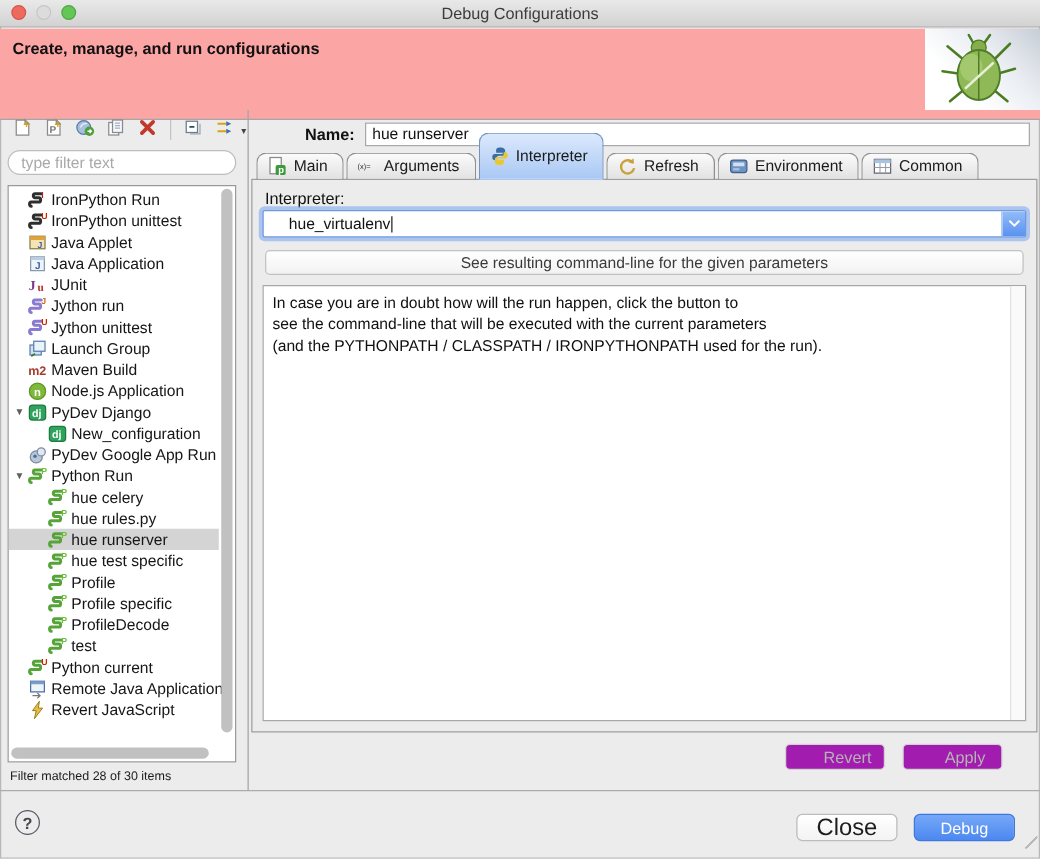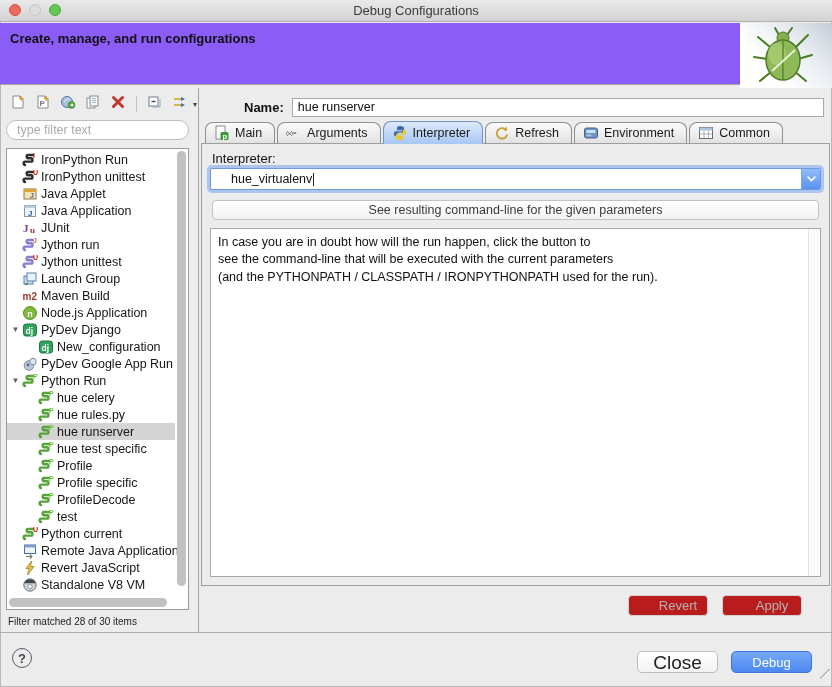--- a/index.html
+++ b/index.html
@@ -12,21 +12,21 @@
     background:linear-gradient(#e9e9e9,#d2d2d2); border-bottom:1px solid #b1b1b1;
     display:flex; align-items:center; justify-content:center; }
   .title { font-size:13px; color:#3c3c3c; }
   .lights { position:absolute; left:9px; top:4px; display:flex; gap:8px; }
   .light { width:12px; height:12px; border-radius:50%; }
   .light.red { background:#ee6a5f; border:1px solid #d55348; }
   .light.gray { background:#dcdcdc; border:1px solid #c6c6c6; }
   .light.green { background:#63c656; border:1px solid #4aa93e; }
 
   
-  .banner { position:absolute; left:0; top:23px; width:832px; height:62px; background:#8b5cf6;
+  .banner { position:absolute; left:0; top:23px; width:832px; height:73px; background:#fca5a5;
     border-bottom:1px solid #a6a6a6;padding-left:19px; }
   .banner-title { position:absolute; left:10px; top:8px; font-size:13px; font-weight:bold; color:#101010; }
   .bug-corner { position:absolute; right:0; top:0; width:92px; height:65px;
     background:linear-gradient(225deg,#c6cdd6 0%, #e9edf2 35%, #ffffff 70%); }
   .bug-wrap { position:absolute; right:14px; top:2px; }
 
   
   .content { position:absolute; left:0; top:88px; width:832px; height:544px; }
   .left { position:absolute; left:0; top:0; width:199px; height:544px; border-right:1px solid #a3a3a3; }
   .right { position:absolute; left:199px; top:0; width:633px; height:544px; }
@@ -62,21 +62,21 @@
   .name-row { position:absolute; left:8px; top:9px; right:8px; height:20px; display:flex; align-items:center; }
   .name-label { font-size:13px; color:#111; font-weight:bold; margin-right:8px;padding-left:37px; }
   .name-input { flex:1; height:19px; border:1px solid #a9a9a9; background:#fff; font-size:12.5px;
     color:#111; padding:0 5px; font-family:"Liberation Sans", sans-serif; outline:none; }
 
   .tabs { position:absolute; left:6px; top:33px; right:6px; height:23px; display:flex; align-items:flex-end; z-index:2; }
   .tab { display:flex; align-items:center; gap:5px; height:22px; padding:0 12px 0 8px; font-size:12.5px; color:#1a1a1a;
     border:1px solid #8f8f8f; border-bottom:1px solid #9e9e9e; border-radius:8px 8px 0 0; margin-right:2px;
     background:linear-gradient(#fbfbfb,#e2e2e2); position:relative; }
   .tab.selected { background:linear-gradient(#dce9fc,#a9c8f4); border-color:#7493c0; border-bottom-color:#a9c8f4;
-    height:23px; }
+    height:38px; }
   .tabicon { width:16px; height:16px; display:flex; align-items:center; justify-content:center; }
 
   .tabpane { position:absolute; left:2px; top:55px; right:2px; height:443px; border:1px solid #9e9e9e;
     background:#ececec; z-index:1; }
   .interp-label { position:absolute; left:10px; top:7px; font-size:13px; color:#111; }
   .combo { position:absolute; left:8px; top:24px; right:8px; height:22px; background:#fff;
     border:1px solid #6f9ae0; border-radius:2px; box-shadow:0 0 0 3px rgba(120,165,240,.55);
     display:flex; align-items:center; }
   .combo-text { font-size:12.5px; color:#111; padding-left:20px; }
   .caret { width:1px; height:13px; background:#222; margin-left:1px; }
@@ -89,21 +89,21 @@
     font-size:12.5px; color:#3a3a3a; display:flex; align-items:center; justify-content:center;
     font-family:"Liberation Sans", sans-serif; }
 
   .info-area { position:absolute; left:8px; top:84px; right:8px; bottom:8px; background:#fff;
     border:1px solid #a8a8a8; }
   .info-text { position:absolute; left:0; top:0; right:13px; padding:5px 7px; font-size:12.5px; color:#101010;
     line-height:1.38; white-space:pre-line; }
   .info-gutter { position:absolute; right:0; top:0; width:12px; bottom:0; background:#fafafa; border-left:1px solid #e2e2e2; }
 
   .revert-btn, .apply-btn { position:absolute; top:507px; width:80px; height:21px; border:1px solid #d2d2d2;
-    border-radius:4px; background:#b91c1c; color:#b4b4b4; font-size:13px;
+    border-radius:4px; background:#a21caf; color:#b4b4b4; font-size:13px;
     font-family:"Liberation Sans", sans-serif;padding-left:20px; }
   .revert-btn { right:124px; }
   .apply-btn { right:30px; }
 
   
   .footer { position:absolute; left:0; top:632px; width:832px; height:55px; border-top:1px solid #ababab; }
   .help-btn { position:absolute; left:12px; top:15px; width:20px; height:20px; border-radius:50%;
     border:1.5px solid #5a5a66; color:#44444e; font-size:13px; font-weight:bold; background:transparent;
     display:flex; align-items:center; justify-content:center; }
   .close-btn { position:absolute; left:637px; top:18px; width:81px; height:22px;
@@ -451,31 +451,20 @@
             </div>
             <div class="tree-row lvl1">
               <span class="twisty"></span>
               <span class="ticon">
                 <svg width="16" height="16" viewBox="0 0 16 16">
                   <path d="M9.5 1 L4 8.5 h3 L5.5 15 L12 6.5 H8.6 Z" fill="#e7c13f" stroke="#9a7c1e" stroke-width="0.8"></path>
                 </svg>
               </span>
               <span class="tlabel">Revert JavaScript</span>
             </div>
-            <div class="tree-row lvl1">
-              <span class="twisty"></span>
-              <span class="ticon">
-                <svg width="16" height="16" viewBox="0 0 16 16">
-                  <circle cx="8" cy="8" r="6.2" fill="#cfd4da" stroke="#6a6f76"></circle>
-                  <path d="M2.2 6.2 a6.2 6.2 0 0 1 11.6 0 z" fill="#3f464e"></path>
-                  <circle cx="8" cy="9.5" r="2.2" fill="#eef1f4" stroke="#6a6f76" stroke-width="0.6"></circle>
-                </svg>
-              </span>
-              <span class="tlabel">Standalone V8 VM</span>
-            </div>
           </div>
         <div class="vscroll">
             <div class="vthumb"></div>
           </div>
         <div class="hscroll">
             <div class="hthumb"></div>
           </div>
       </div>
       <div class="filter-status">Filter matched 28 of 30 items</div>
     </div>

